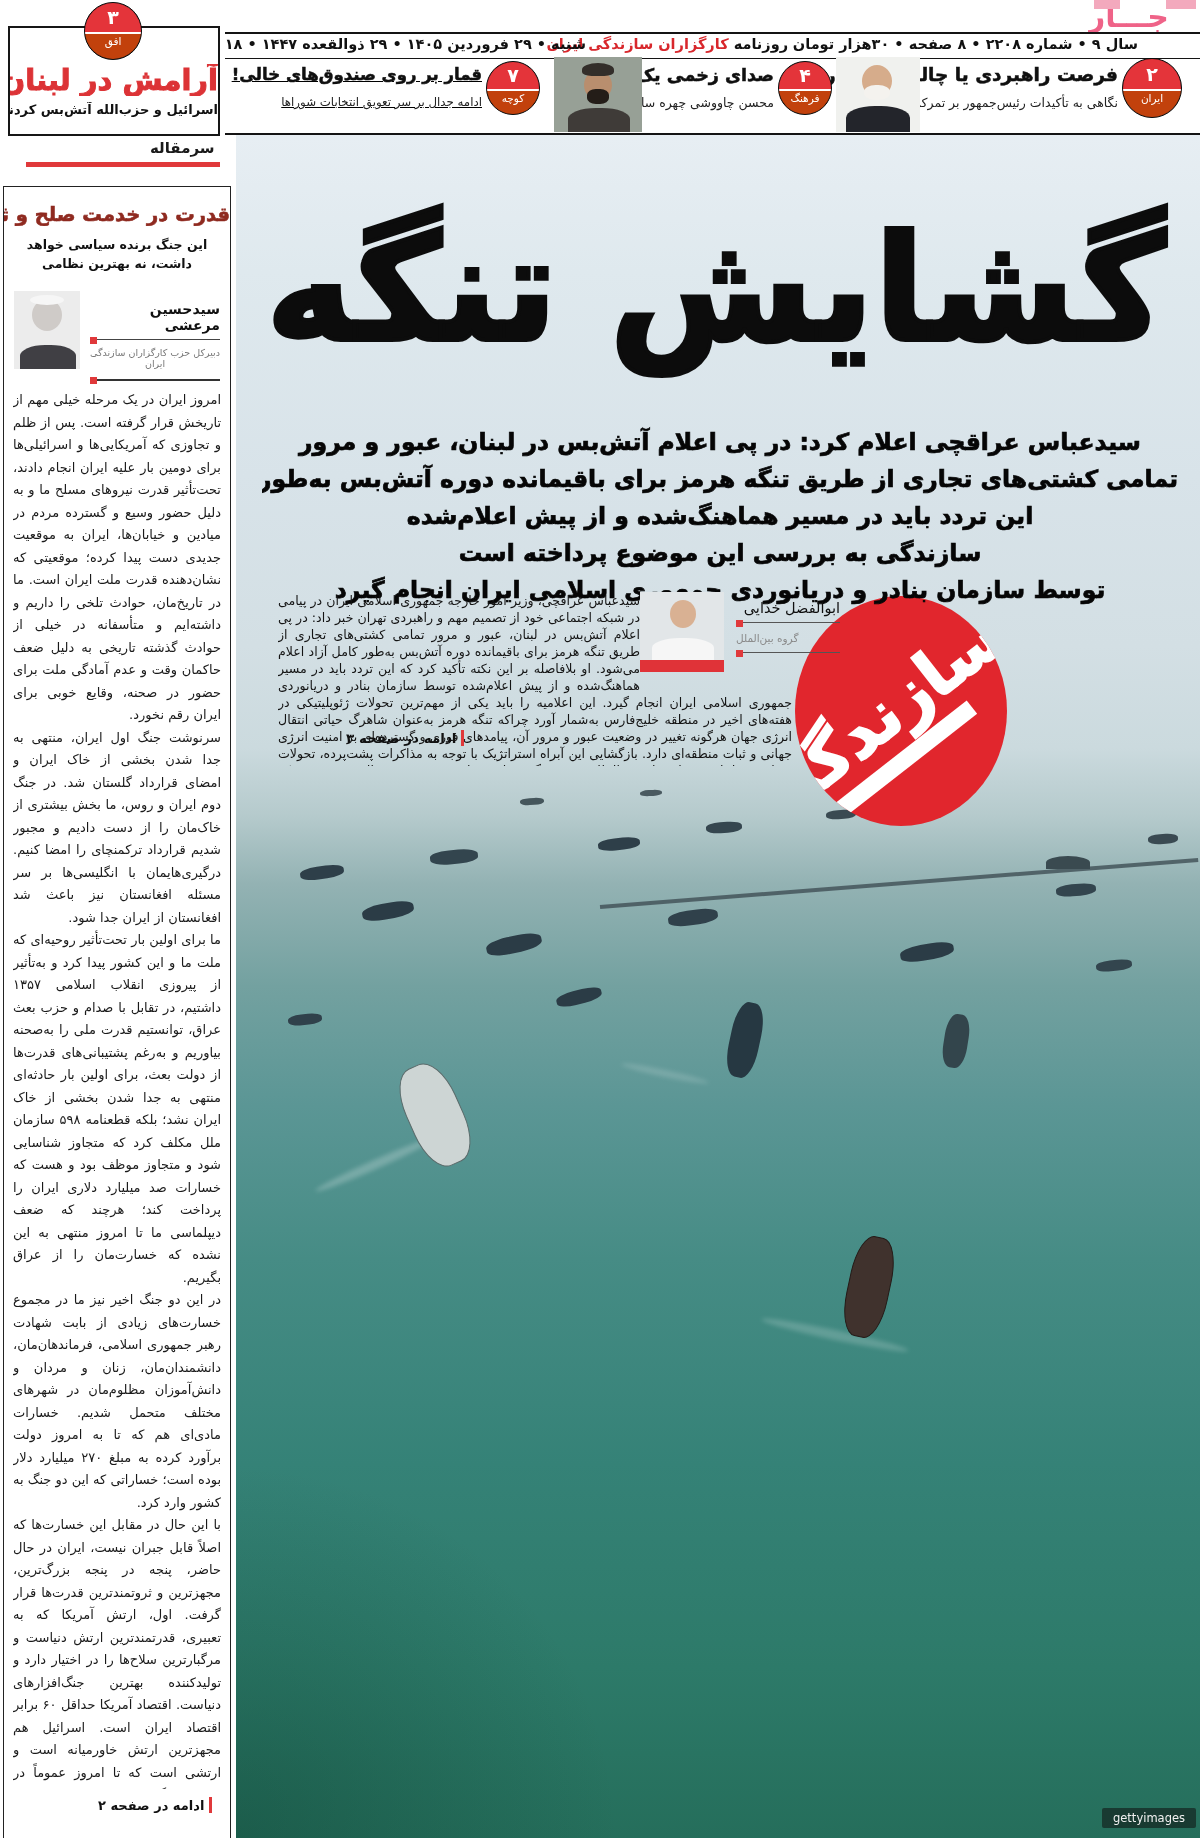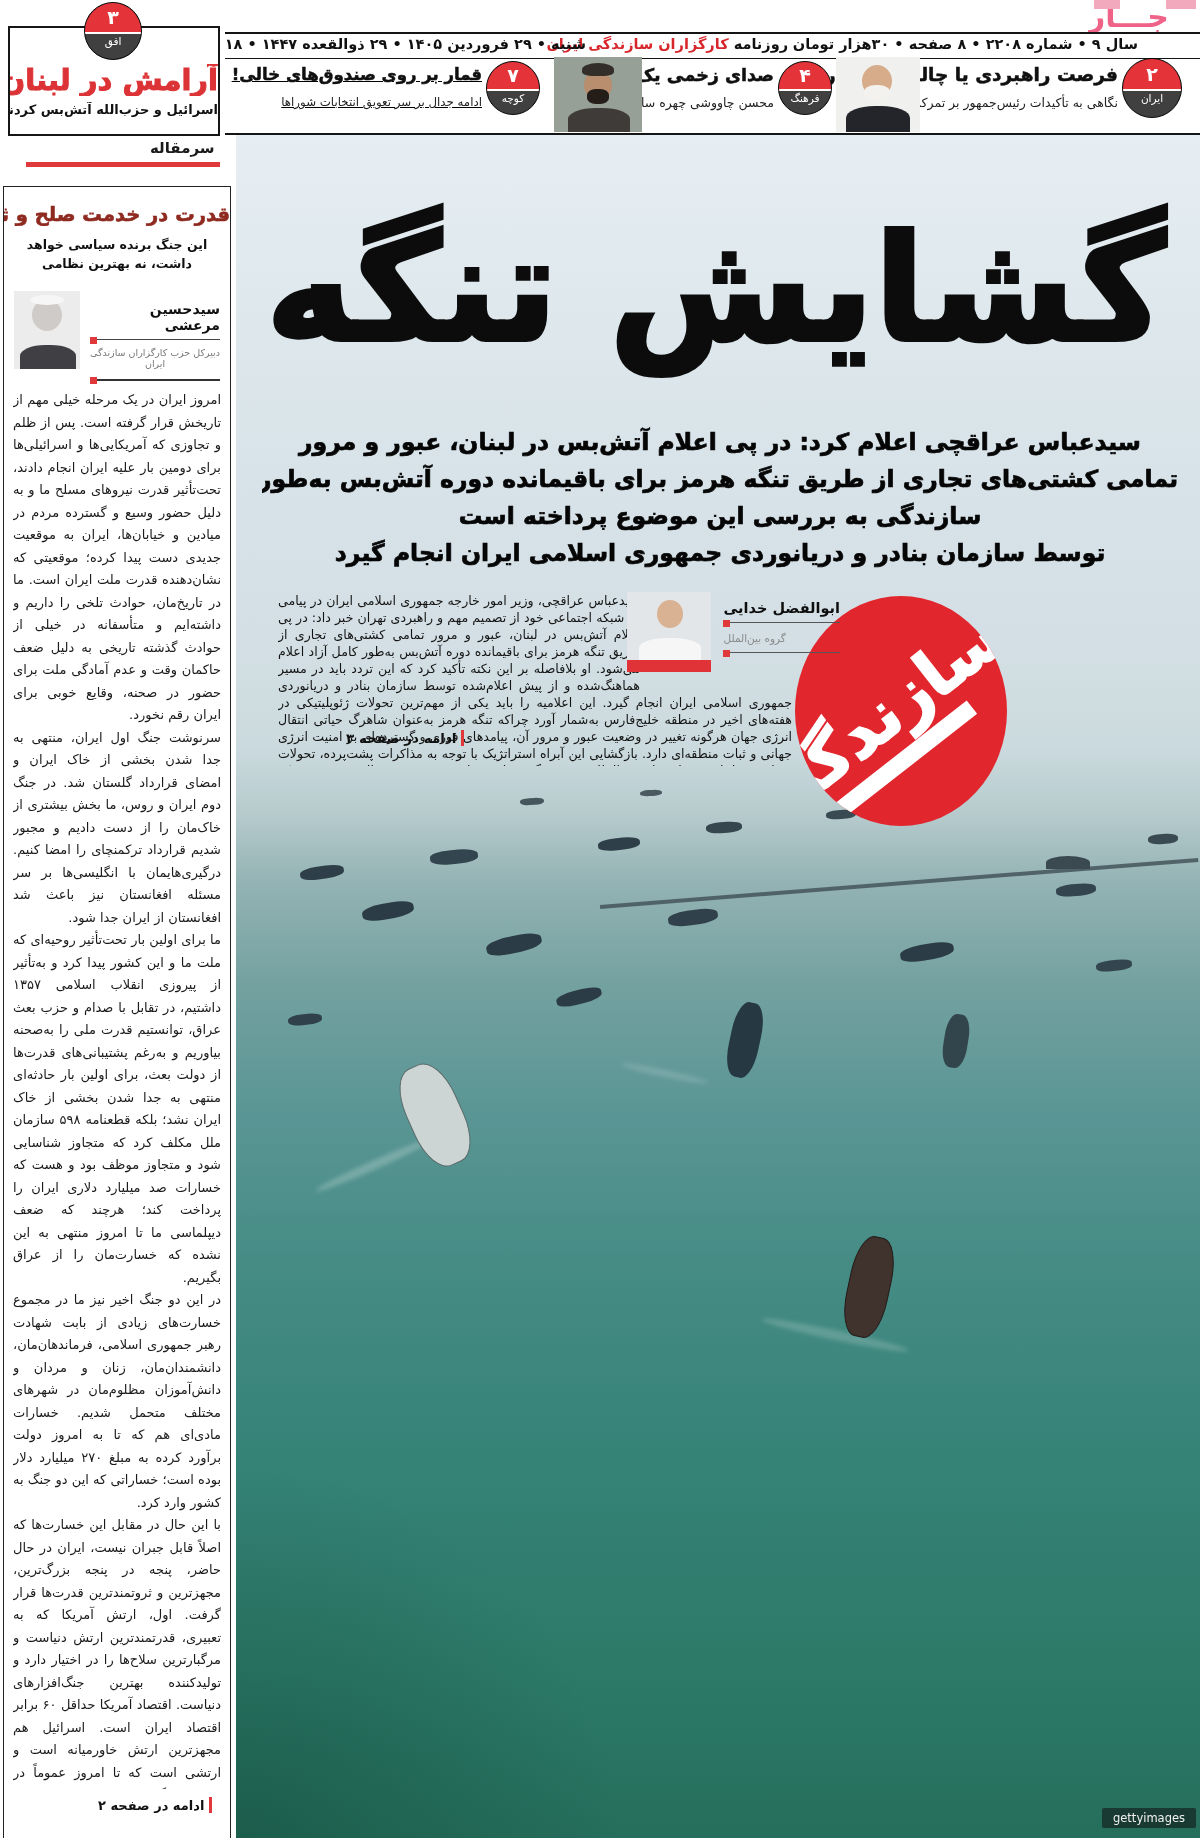--- a/index.html
+++ b/index.html
@@ -11,21 +11,21 @@
     font-weight:bold;font-size:30px;line-height:34px;text-align:left;letter-spacing:-1px;overflow:hidden;}
   .corner-logo::before{content:"";position:absolute;left:6px;top:0;width:26px;height:9px;background:#f3a9bd;}
   .corner-logo::after{content:"";position:absolute;left:78px;top:0;width:30px;height:9px;background:#f3a9bd;}
   .hdr-txt{position:absolute;top:36px;height:20px;font-size:14.5px;font-weight:bold;color:#111;white-space:nowrap;}
   .paper-name b{color:#d8272c;}
   
   .badge{position:absolute;border-radius:50%;overflow:hidden;display:flex;flex-direction:column;
          border:1px solid #0c0c0c;z-index:6;background:#111;}
   .badge .num{background:#e4343a;color:#fff;flex:1.2;display:flex;align-items:center;justify-content:center;
               font-weight:bold;font-size:19px;border-bottom:2px solid #fff;}
-  .badge .cat{background:#404040;color:#fff;flex:1;display:flex;align-items:flex-start;justify-content:center;
+  .badge .cat{background:#c2410c;color:#fff;flex:1;display:flex;align-items:flex-start;justify-content:center;
               font-size:10.5px;padding-top:1px;}
   
   .teaser{position:absolute;top:62px;}
   .t-head{font-weight:bold;font-size:18.5px;color:#101010;white-space:nowrap;line-height:26px;
           -webkit-text-stroke:.5px #101010;}
   .t-sub{font-size:12.5px;color:#222;margin-top:7px;white-space:nowrap;}
   
   .corner-box{position:absolute;left:8px;top:26px;width:208px;height:106px;border:2px solid #161616;
               background:#fff;z-index:5;text-align:center;}
   .cb-title{margin-top:36px;color:#dc3336;font-weight:bold;font-size:29px;line-height:32px;
@@ -93,21 +93,21 @@
   .lede-line{font-weight:bold;font-size:23.5px;line-height:37px;color:#060606;-webkit-text-stroke:.7px #060606;
              white-space:nowrap;overflow:hidden;}
   .logo-circle{position:absolute;left:795px;top:596px;width:212px;height:230px;border-radius:50%;
                background:#e1262d;z-index:2;overflow:hidden;}
   .logo-circle .logo-word{position:absolute;left:-6px;top:64px;width:230px;text-align:center;color:#fff;
      font-weight:bold;font-size:66px;transform:rotate(-38deg);-webkit-text-stroke:2px #fff;white-space:nowrap;}
   .logo-circle .slash{position:absolute;left:16px;top:158px;width:180px;height:17px;background:#fff;
      transform:rotate(-38deg);}
   .m-author{position:absolute;left:640px;top:592px;width:200px;height:88px;z-index:4;display:flex;gap:12px;}
   .m-name-block{flex:1;position:relative;padding-top:8px;}
-  .m-name{font-weight:bold;font-size:14.5px;color:#0e0e0e;white-space:nowrap;}
+  .m-name{font-weight:normal;font-size:14.5px;color:#0e0e0e;white-space:nowrap;}
   .m-group{font-size:10.5px;color:#8a8a8a;margin-top:9px;text-align:left;}
   .m-body{position:absolute;left:278px;top:592px;width:514px;height:174px;overflow:hidden;z-index:3;
           font-size:12.6px;line-height:17px;text-align:justify;color:#141414;}
   .m-spacer{float:right;width:152px;height:88px;}
   .m-continue{position:absolute;left:346px;top:730px;z-index:5;}
   .m-continue .continue{font-size:13.5px;}
   .getty{position:absolute;left:1102px;top:1808px;width:94px;height:20px;z-index:5;direction:ltr;
          background:rgba(15,15,15,.55);color:#f0f0f0;font-size:11.5px;line-height:20px;text-align:center;
          border-radius:2px;font-family:"DejaVu Sans",sans-serif;}
 </style>
@@ -204,20 +204,21 @@
   </div>
 
   <div class="photo" id="photo"></div>
   <div class="bridge"></div>
   <div class="bridge-hump"></div>
 
   <div class="main-headline">گشایش تنگه</div>
   <div class="lede" id="lede-lines">
       <div class="lede-line">سیدعباس عراقچی اعلام کرد: در پی اعلام آتش‌بس در لبنان، عبور و مرور</div>
       <div class="lede-line">تمامی کشتی‌های تجاری از طریق تنگه هرمز برای باقیمانده دوره آتش‌بس به‌طور کامل آزاد اعلام می‌شود</div>
+      <div class="lede-line">این تردد باید در مسیر هماهنگ‌شده و از پیش اعلام‌شده</div>
       <div class="lede-line">سازندگی به بررسی این موضوع پرداخته است</div>
       <div class="lede-line">توسط سازمان بنادر و دریانوردی جمهوری اسلامی ایران انجام گیرد</div>
     </div>
 
   <div class="logo-circle">
     <div class="logo-word">سازندگی</div>
     <div class="slash"></div>
   </div>
 
   <div class="m-author">

